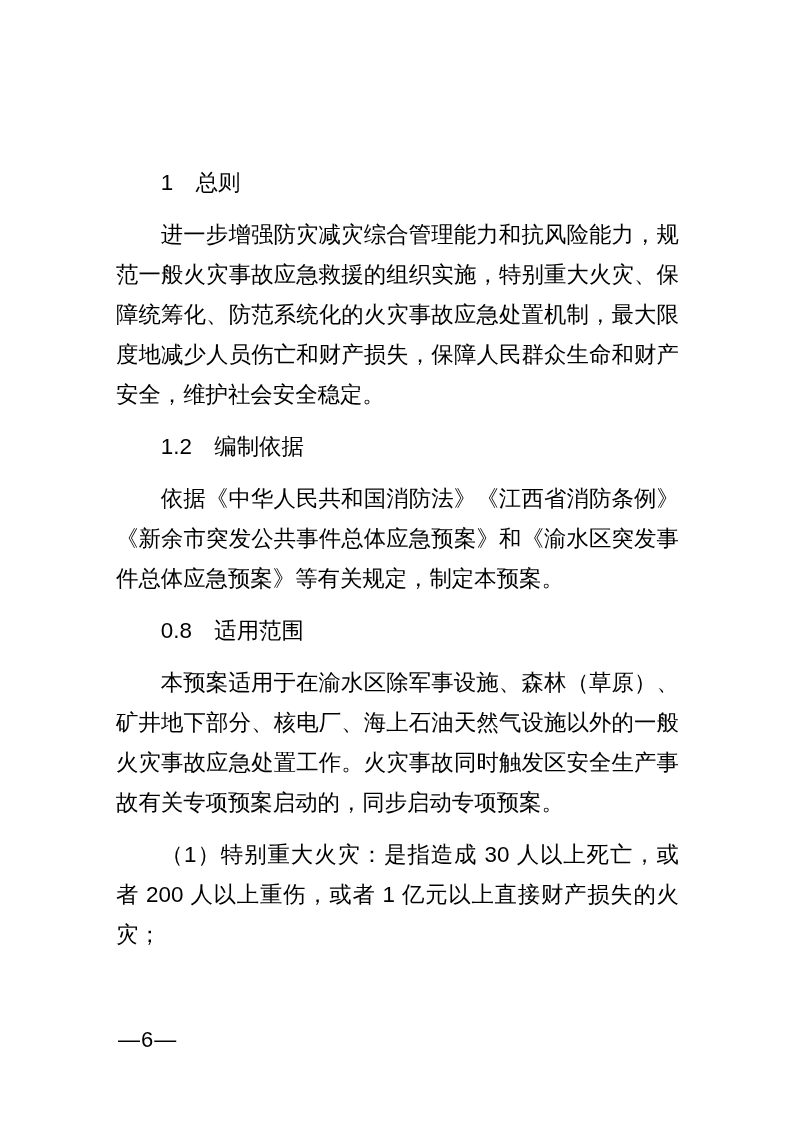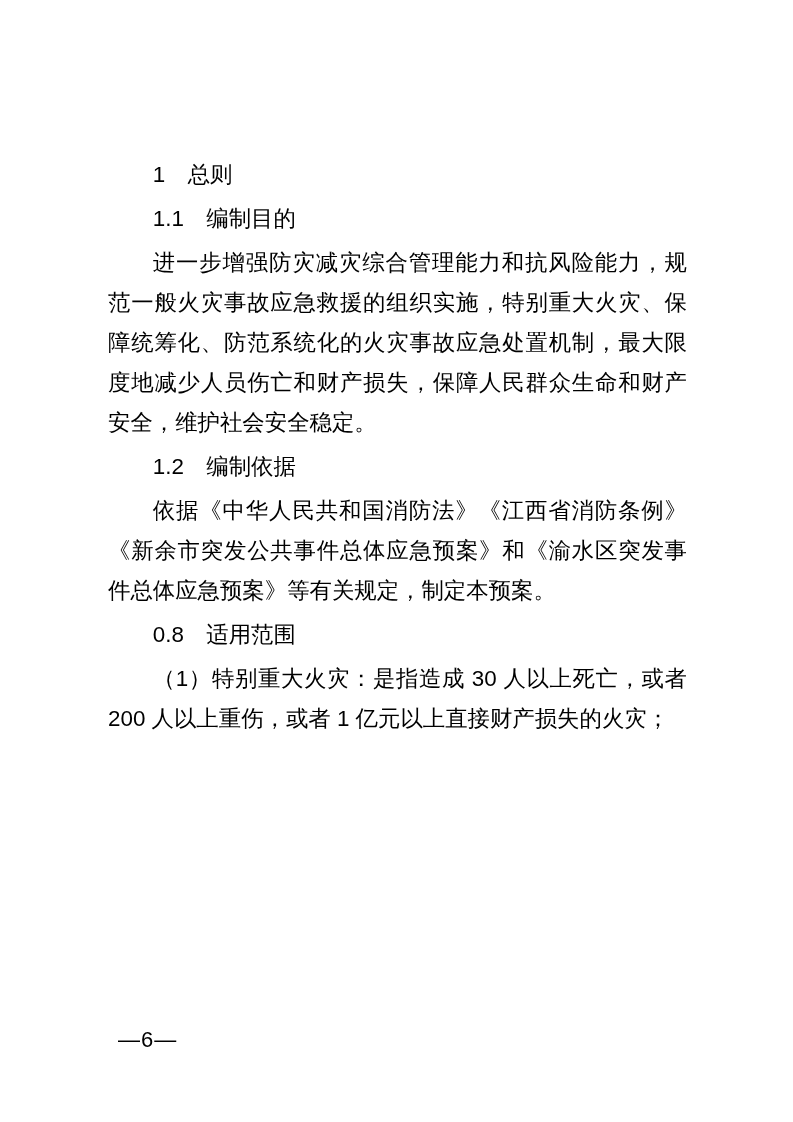--- a/index.html
+++ b/index.html
@@ -16,21 +16,21 @@
     font-family: "Liberation Sans", "DejaVu Sans", sans-serif;
     overflow: hidden;
   }
   .content {
     position: absolute;
     left: 104px;
     top: 151px;
     width: 587px;
   }
   .content p {
-    margin: 4px;
+    margin: 12px;
     font-size: 22.4px;
     line-height: 40px;
     text-align: justify;
     text-justify: inter-character;
     text-indent: 2em;
     word-break: break-all;
     color: #000000;
   }
   .content p.heading {
     text-align: left;
@@ -50,30 +50,30 @@
   }
 </style>
 </head>
 <body>
 
 <div class="page">
   <div class="content">
 
     <p class="heading">1　总则</p>
 
-    <p class="heading">1.1　编制目的</p>
 
     <p class="para">进一步增强防灾减灾综合管理能力和抗风险能力，规范一般火灾事故应急救援的组织实施，特别重大火灾、保障统筹化、防范系统化的火灾事故应急处置机制，最大限度地减少人员伤亡和财产损失，保障人民群众生命和财产安全，维护社会安全稳定。</p>
 
     <p class="heading">1.2　编制依据</p>
 
     <p class="para">依据《中华人民共和国消防法》《江西省消防条例》《新余市突发公共事件总体应急预案》和《渝水区突发事件总体应急预案》等有关规定，制定本预案。</p>
 
     <p class="heading">0.8　适用范围</p>
 
+    <p class="para">本预案适用于在渝水区除军事设施、森林（草原）、矿井地下部分、核电厂、海上石油天然气设施以外的一般火灾事故应急处置工作。火灾事故同时触发区安全生产事故有关专项预案启动的，同步启动专项预案。</p>
 
 
 
     <p class="para"><span class="bold-label">（1）特别重大火灾：</span><span>是指造成 30 人以上死亡，或者 200 人以上重伤，或者 1 亿元以上直接财产损失的火灾；</span></p>
 
   </div>
 
   <div class="footer">—6—</div>
 </div>
 

